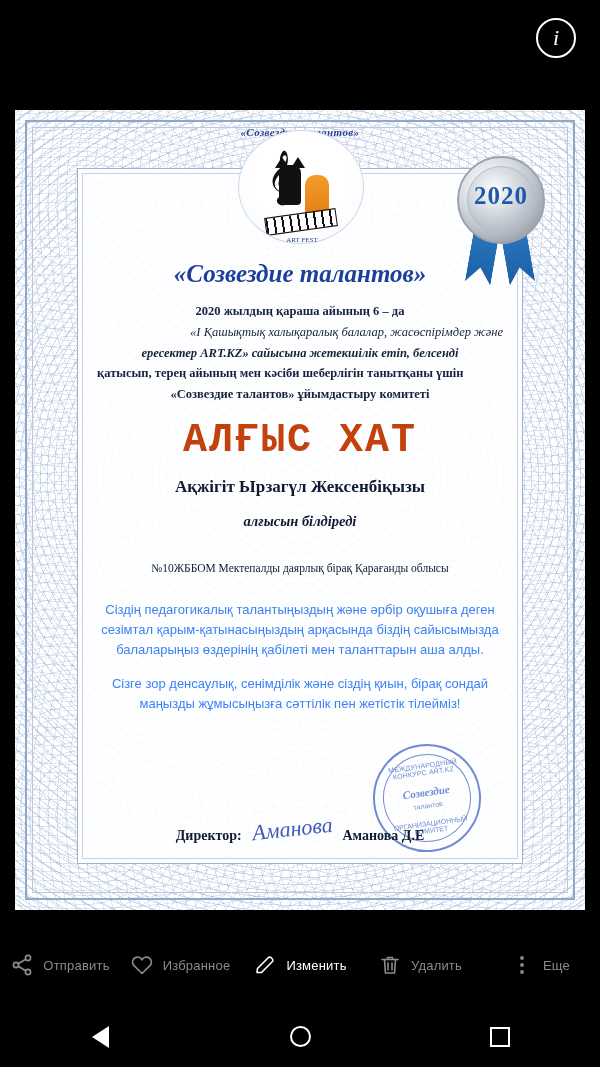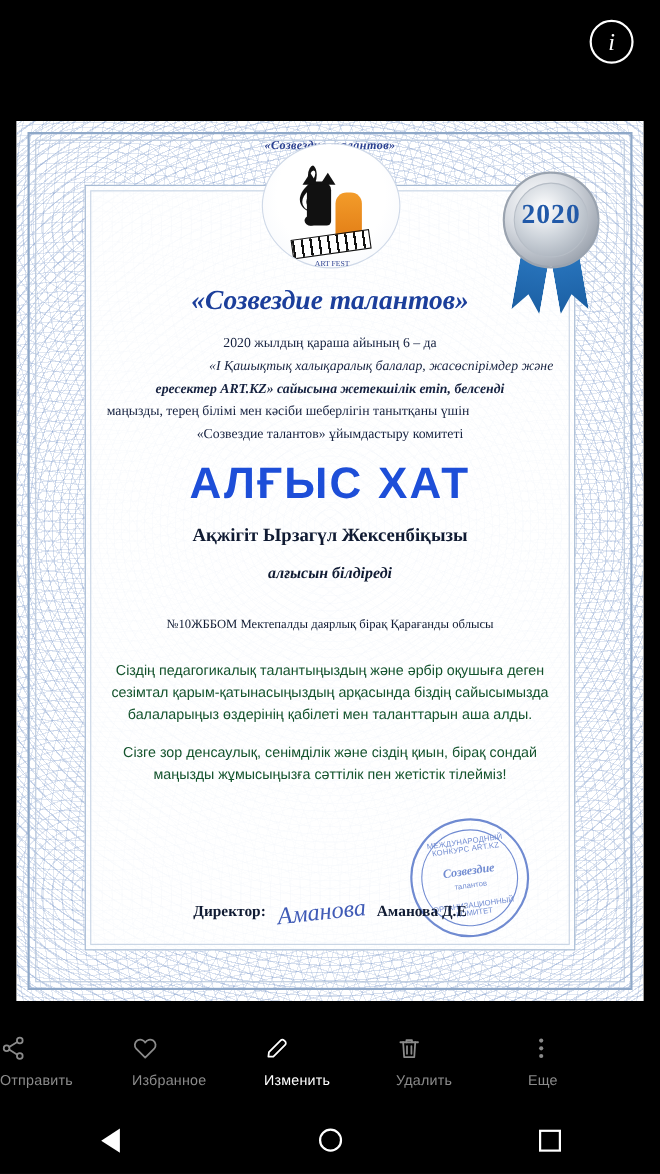--- a/index.html
+++ b/index.html
@@ -266,27 +266,28 @@
     color: #1c3f9b;
     margin-bottom: 14px;
   }
   .cert-para {
     font-family: "Liberation Serif", serif;
     font-size: 12.5px;
     color: #15213f;
     line-height: 1.5;
     text-align: justify;
     margin: 0 4px 2px 4px;
+    font-weight: bold;
   }
   .cert-para.center { text-align: center; }
   .cert-heading {
-    font-family: Liberation Sans, sans-serif;
+    font-family: Liberation Mono, monospace;
     font-weight: bold;
     font-size: 40px;
-    color: #1d4ed8;
+    color: #c2410c;
     letter-spacing: 2px;
     margin: 14px 0 14px 0;
   }
   .cert-name {
     font-family: "Liberation Serif", serif;
     font-weight: bold;
     font-size: 17px;
     color: #101b33;
     margin-bottom: 16px;
   }
@@ -300,33 +301,33 @@
   }
   .cert-school {
     font-family: "Liberation Serif", serif;
     font-size: 11.5px;
     color: #101b33;
     margin-bottom: 26px;
   }
   .cert-body {
     font-family: "Liberation Sans", sans-serif;
     font-size: 13px;
-    color: #14532d;
+    color: #3b82f6;
     line-height: 1.55;
     margin: 0 6px 14px 6px;
   }
 
   
   .sign-row {
     position: absolute;
     left: 78px;
     right: 78px;
     bottom: 66px;
     display: flex;
-    align-items: center;
+    align-items: flex-end;
     justify-content: center;
     gap: 6px;
     margin-top: 43px;
   }
   .sign-label {
     font-family: "Liberation Serif", serif;
     font-weight: bold;
     font-size: 14px;
     color: #101b33;
   }
@@ -403,22 +404,22 @@
     left: 0;
     top: 924px;
     width: 600px;
     height: 82px;
     background: #000;
     display: flex;
   }
   .tool {
     flex: 1;
     display: flex;
-    flex-direction: column;
-    align-items: flex-start;
+    flex-direction: row;
+    align-items: center;
     justify-content: center;
     gap: 9px;
     color: #8b8b8b;
   }
   .tool.active { color: #ffffff; }
   .tool-label {
     font-size: 13px;
     letter-spacing: .2px;
   }
   .tool-icon {
@@ -499,21 +500,21 @@
         <div class="rosette-disc"></div>
         <div class="rosette-year">2020</div>
       </div>
 
       <div class="cert-content">
         <div class="cert-title">«Созвездие талантов»</div>
 
         <div class="cert-para center">2020 жылдың қараша айының  6 – да</div>
         <div class="cert-para center" style="font-style:italic;font-weight:normal;text-align:right;">«I Қашықтық халықаралық балалар, жасөспірімдер және</div>
         <div class="cert-para center" style="font-style:italic;font-weight:bold;">ересектер ART.KZ» сайысына  жетекшілік етіп,  белсенді</div>
-        <div class="cert-para">маңызды,  терең  білімі мен кәсіби шеберлігін танытқаны үшін</div>
+        <div class="cert-para">қатысып,  терең  айының мен кәсіби шеберлігін танытқаны үшін</div>
         <div class="cert-para center">«Созвездие талантов» ұйымдастыру комитеті</div>
 
         <div class="cert-heading">АЛҒЫС ХАТ</div>
         <div class="cert-name">Ақжігіт Ырзагүл Жексенбіқызы</div>
         <div class="cert-thanks">алғысын білдіреді</div>
         <div class="cert-school">№10ЖББОМ Мектепалды даярлық бірақ Қарағанды облысы</div>
 
         <div class="cert-body">Сіздің педагогикалық талантыңыздың және әрбір оқушыға деген сезімтал қарым-қатынасыңыздың арқасында біздің сайысымызда балаларыңыз өздерінің қабілеті мен таланттарын аша алды.</div>
         <div class="cert-body">Сізге зор денсаулық, сенімділік және сіздің қиын, бірақ сондай маңызды жұмысыңызға сәттілік пен жетістік тілейміз!</div>
       </div>

